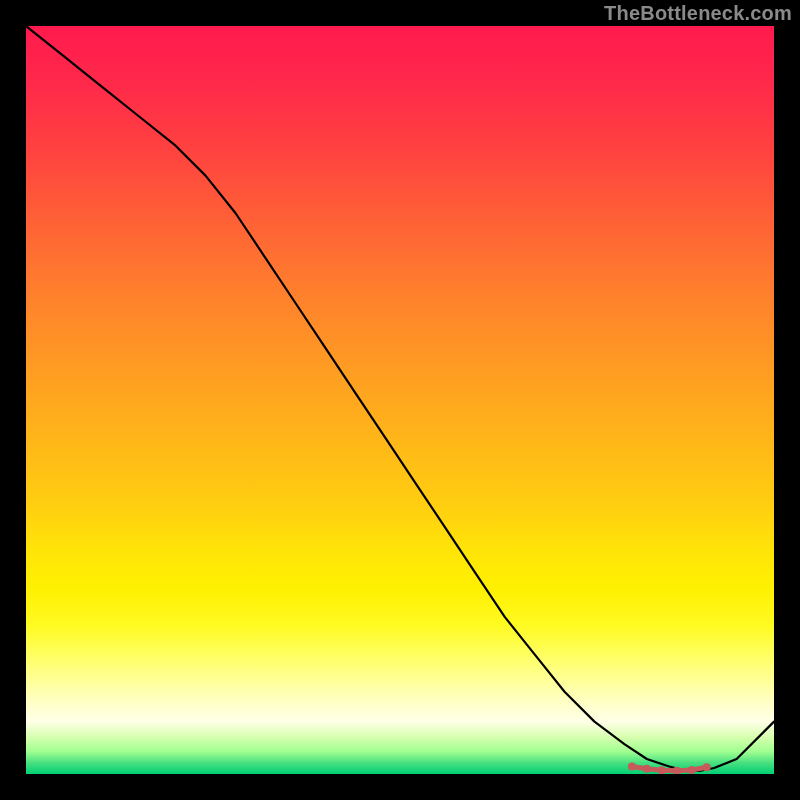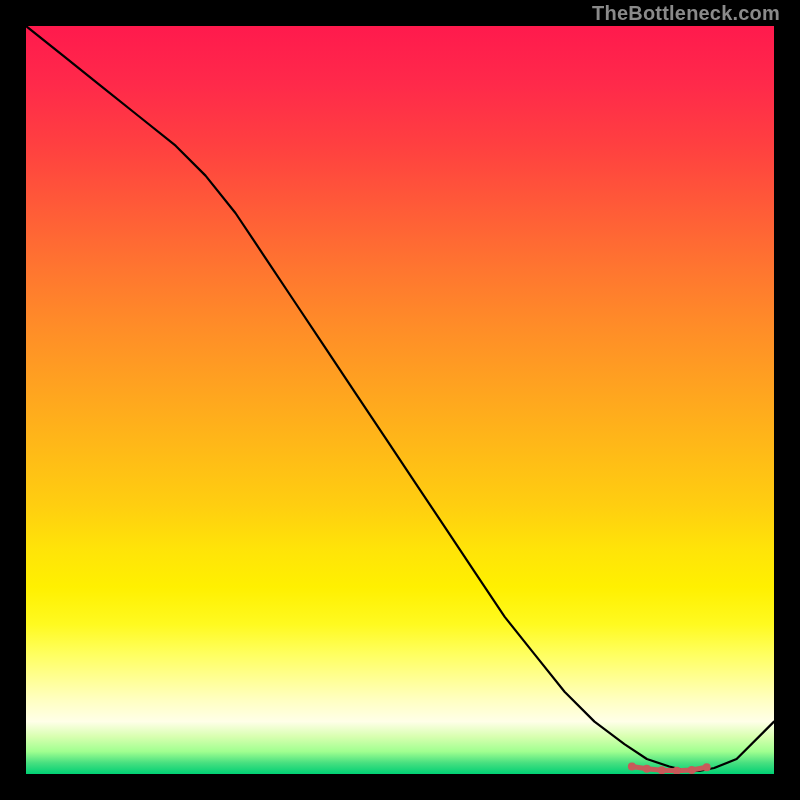--- a/index.html
+++ b/index.html
@@ -41,21 +41,21 @@
   }
   .curve {
     position: absolute;
     left: 0; top: 0;
     width: 748px; height: 748px;
     pointer-events: none;
   }
   .watermark {
     position: absolute;
     top: 2px;
-    right: 20px;
+    right: 8px;
     font-family: Arial, Helvetica, sans-serif;
     font-size: 20px;
     font-weight: bold;
     color: #8a8a8a;
     letter-spacing: 0.2px;
   }
 </style>
 </head>
 <body>
 <div class="stage">

